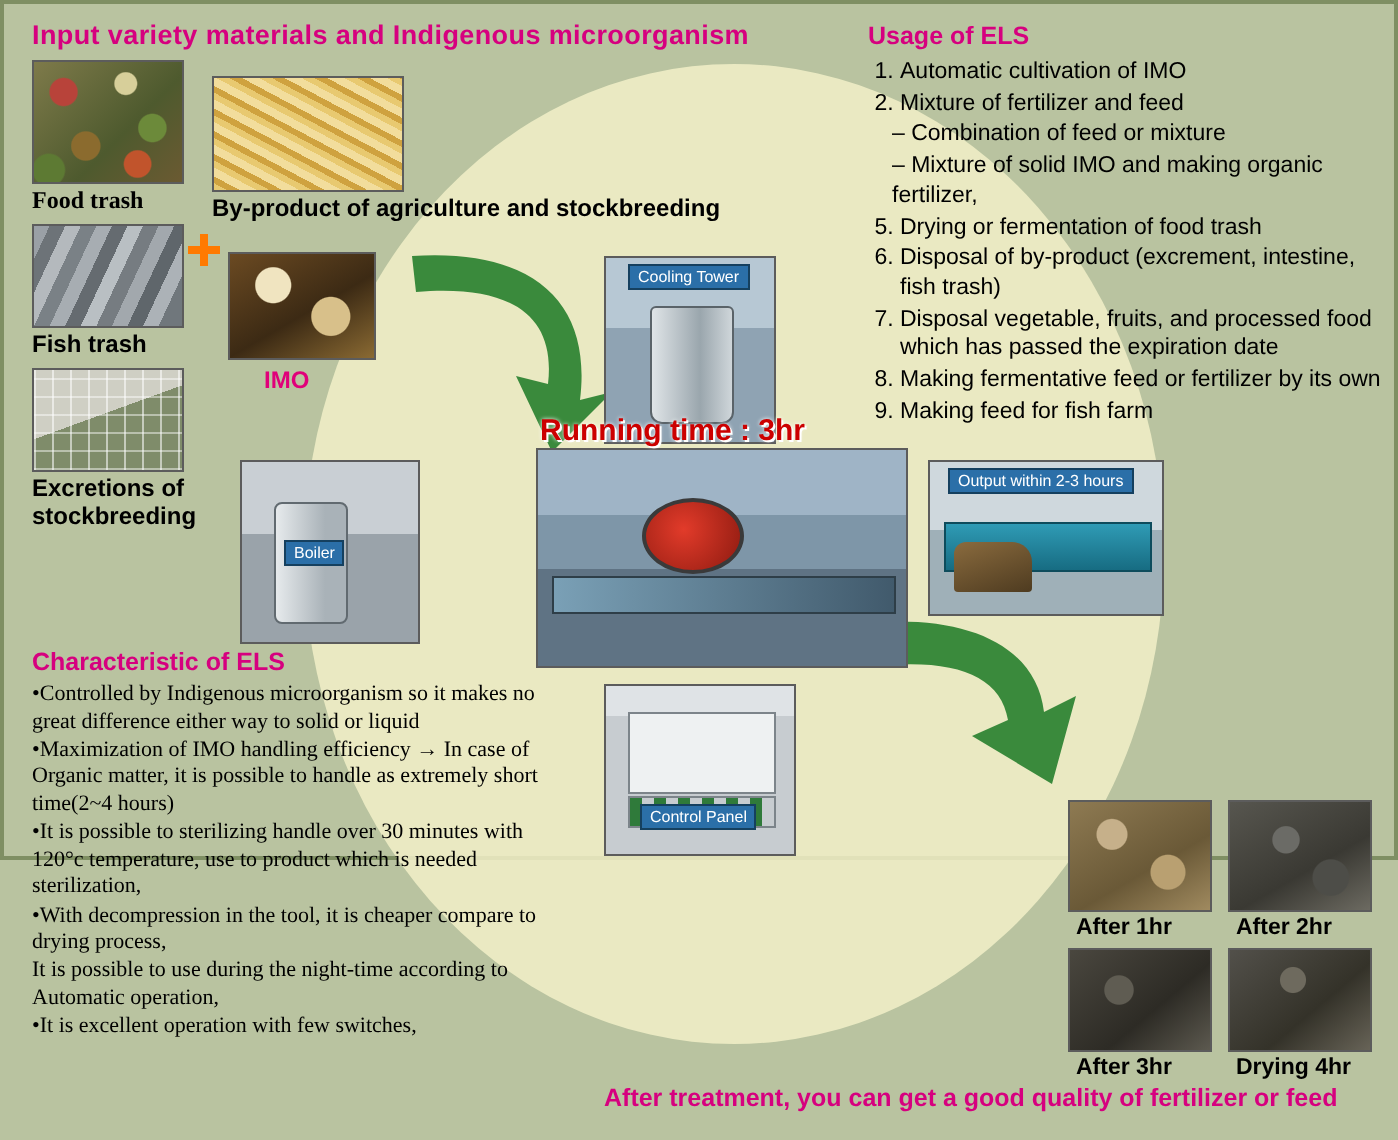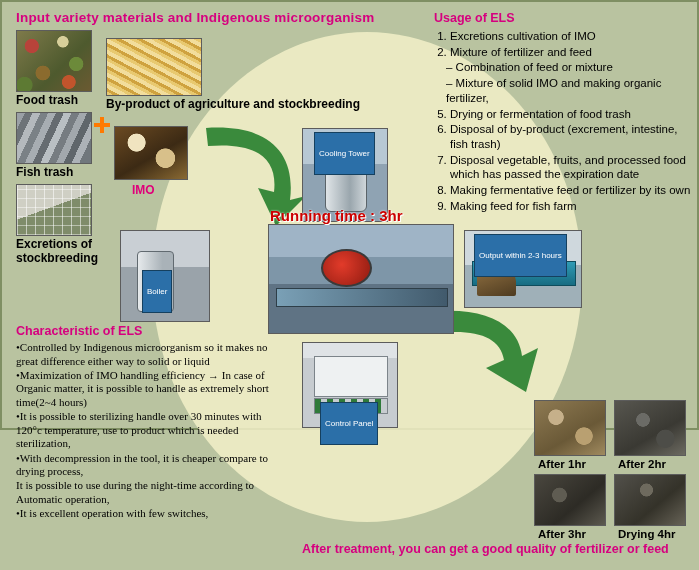--- a/index.html
+++ b/index.html
@@ -135,21 +135,21 @@
   }
   .tex-comp1{background:radial-gradient(circle at 30% 30%,#c6b08a 0 12%,transparent 13%),radial-gradient(circle at 70% 65%,#b9a071 0 14%,transparent 15%),linear-gradient(150deg,#8e7a52,#6a5937 60%,#a08a5f);}
   .tex-comp2{background:radial-gradient(circle at 40% 35%,#6b6b66 0 12%,transparent 13%),radial-gradient(circle at 72% 70%,#4d4d48 0 14%,transparent 15%),linear-gradient(150deg,#57564f,#3a3933 60%,#6c6a61);}
   .tex-comp3{background:radial-gradient(circle at 35% 40%,#5f5c52 0 13%,transparent 14%),linear-gradient(140deg,#4a473f,#2d2b25 60%,#5c594f);}
   .tex-comp4{background:radial-gradient(circle at 45% 30%,#6e6a5e 0 12%,transparent 13%),linear-gradient(140deg,#52504a,#343229 60%,#676357);}
   .overlay-label{
     position:absolute;
     background:#2b6fa8;
     color:#fff;
     font-size:8px;
-    padding:16px 4px;
+    padding:1px 4px;
     border:1px solid #15405f;
     white-space:nowrap;
   }
   .arrow{position:absolute;}
   .caption-sm{
     position:absolute;font-size:11.5px;font-weight:bold;color:#000;
   }
   .usage{
     position:absolute;left:432px;top:8px;width:262px;
     font-size:11.5px;color:#000;line-height:1.28;
@@ -189,21 +189,21 @@
 </head>
 <body>
 
 <div class="page">
 
   <div class="ellipse"></div>
 
   <div class="title">Input variety materials and Indigenous microorganism</div>
 
   <div class="photo tex-foodtrash" style="left:14px;top:28px;width:76px;height:62px;"></div>
-  <div class="label" style="left:14px;top:92px;">Food trash</div>
+  <div class="label" style="left:14px;top:92px;font-family:Liberation Serif, serif;">Food trash</div>
 
   <div class="photo tex-fishtrash" style="left:14px;top:110px;width:76px;height:52px;"></div>
   <div class="label" style="left:14px;top:164px;">Fish trash</div>
 
   <div class="photo tex-excretion" style="left:14px;top:182px;width:76px;height:52px;"></div>
   <div class="label" style="left:14px;top:236px;width:96px;">Excretions of stockbreeding</div>
 
   <div class="photo tex-byproduct" style="left:104px;top:36px;width:96px;height:58px;"></div>
   <div class="label" style="left:104px;top:96px;width:260px;">By-product of agriculture and stockbreeding</div>
 
@@ -255,21 +255,21 @@
     <div class="belt"></div>
     <div class="pile"></div>
   </div>
   <div class="overlay-label" style="left:472px;top:232px;">Output within 2-3 hours</div>
 
   <div class="running">Running time : 3hr</div>
 
   <div class="usage">
     <h3>Usage of ELS</h3>
     <ol>
-      <li>Excretions cultivation of IMO</li>
+      <li>Automatic cultivation of IMO</li>
       <li>Mixture of fertilizer and feed</li>
       <li style="list-style:none;margin-left:-4px;">– Combination of feed or mixture</li>
       <li style="list-style:none;margin-left:-4px;">– Mixture of solid IMO and making organic fertilizer,</li>
       <li>Drying or fermentation  of food  trash</li>
       <li>Disposal of by-product (excrement, intestine, fish trash)</li>
       <li>Disposal vegetable, fruits, and processed food which has passed the expiration date</li>
       <li>Making fermentative feed or fertilizer by its own</li>
       <li>Making feed for fish farm</li>
     </ol>
   </div>

